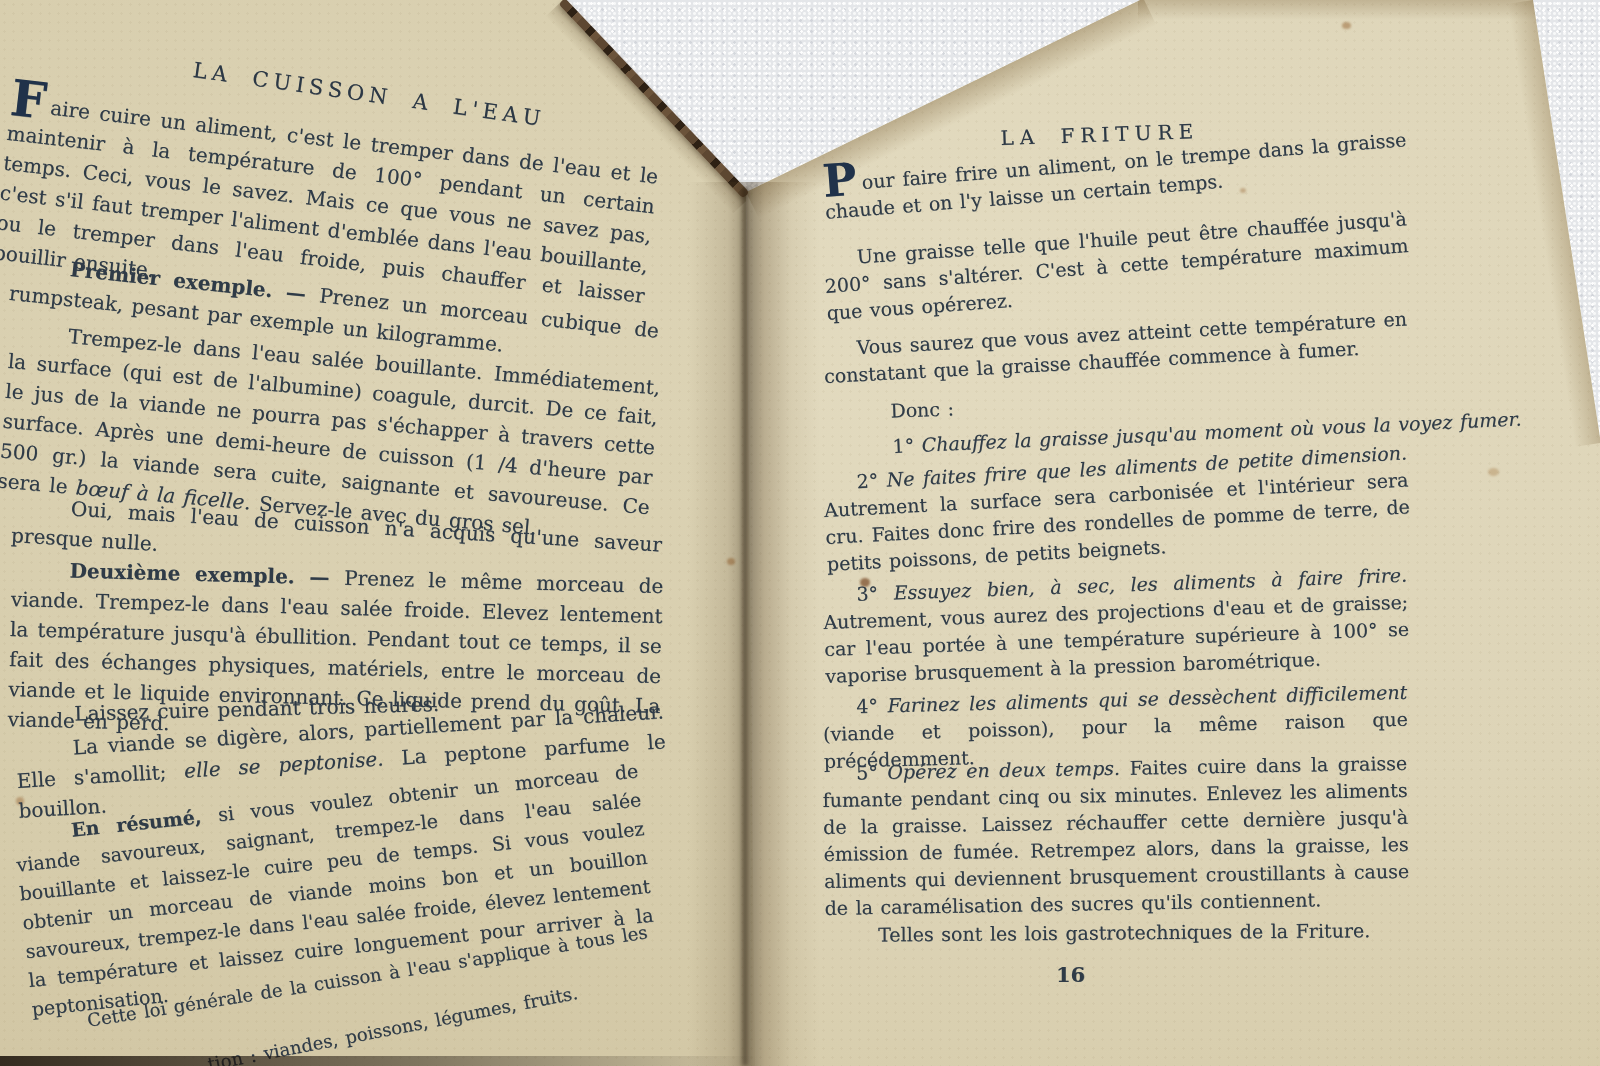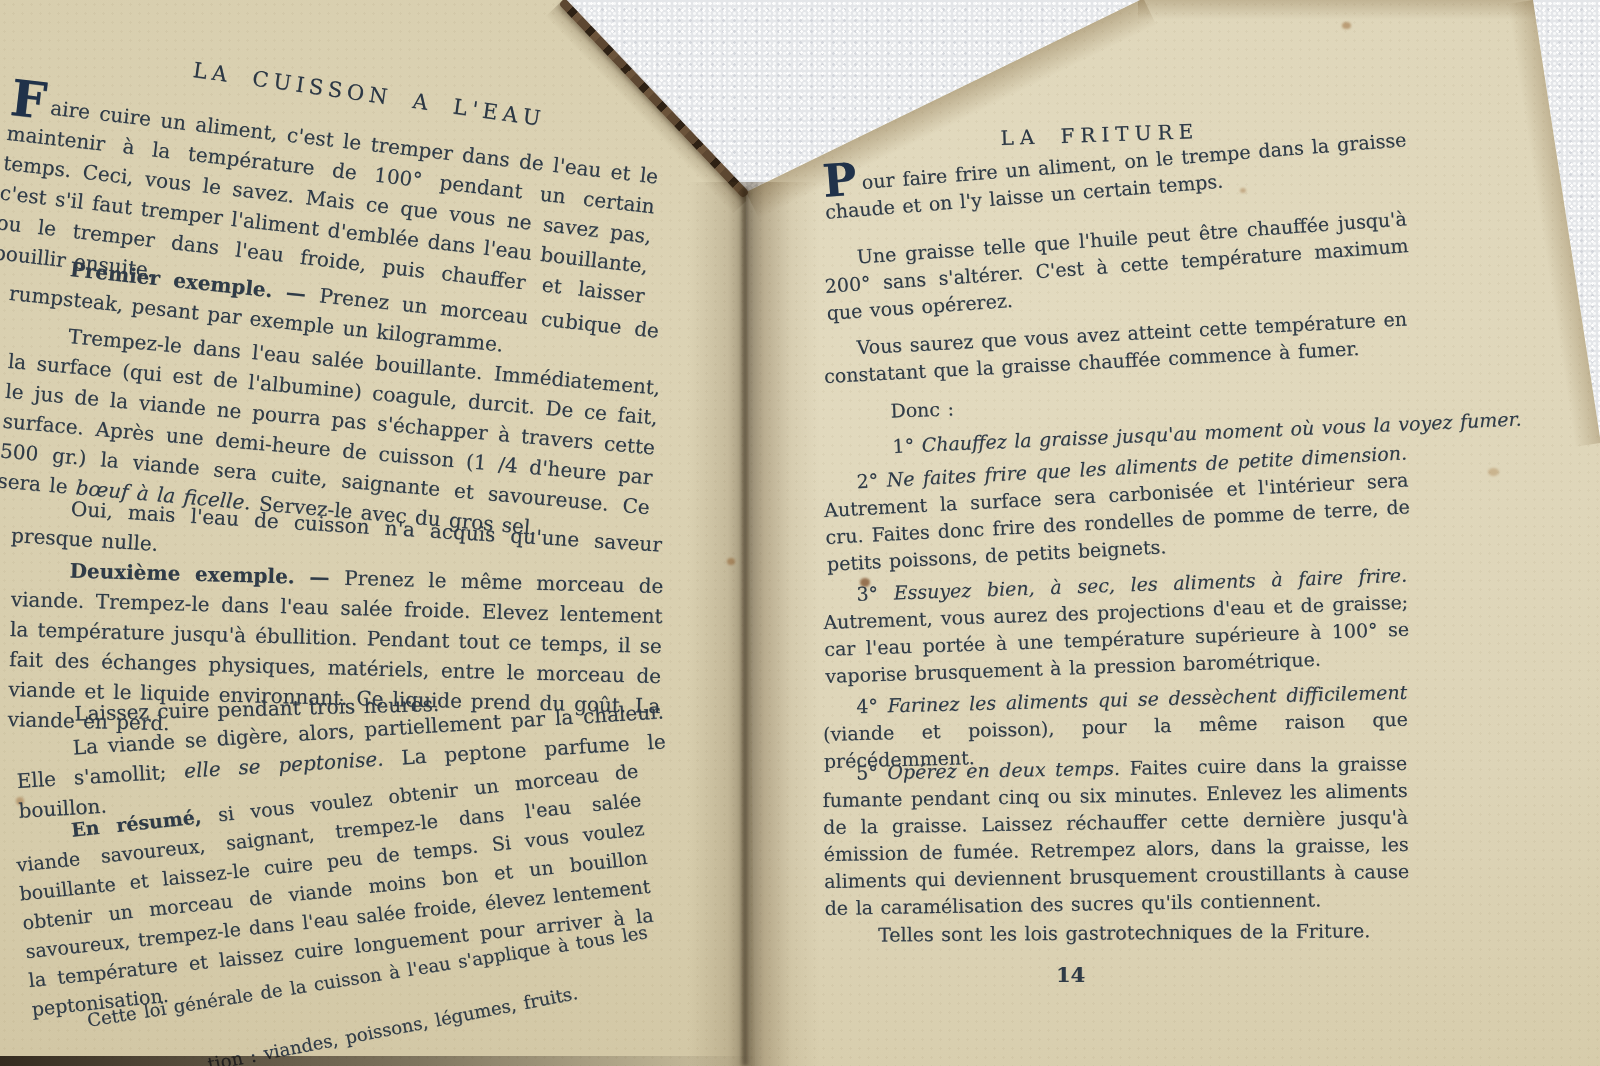--- a/index.html
+++ b/index.html
@@ -168,16 +168,16 @@
   </div>
 
   <div class="para rp" style="left:822px;top:760px;width:585px;transform:rotate(-1deg);">
     <span>5° </span><span class="italic">Opérez en deux temps.</span><span> Faites cuire dans la graisse fumante pendant cinq ou six minutes. Enlevez les aliments de la graisse. Laissez réchauffer cette dernière jusqu'à émission de fumée. Retrempez alors, dans la graisse, les aliments qui deviennent brusquement croustillants à cause de la caramélisation des sucres qu'ils contiennent.</span>
   </div>
 
   <div class="para rp" style="left:822px;top:922px;width:585px;text-indent:56px;transform:rotate(-0.5deg);">
     <span>Telles sont les lois gastrotechniques de la Friture.</span>
   </div>
 
-  <div class="pagenum">14</div>
+  <div class="pagenum">16</div>
 
   <div class="bottom-shadow"></div>
 </div>
 
 </body></html>

